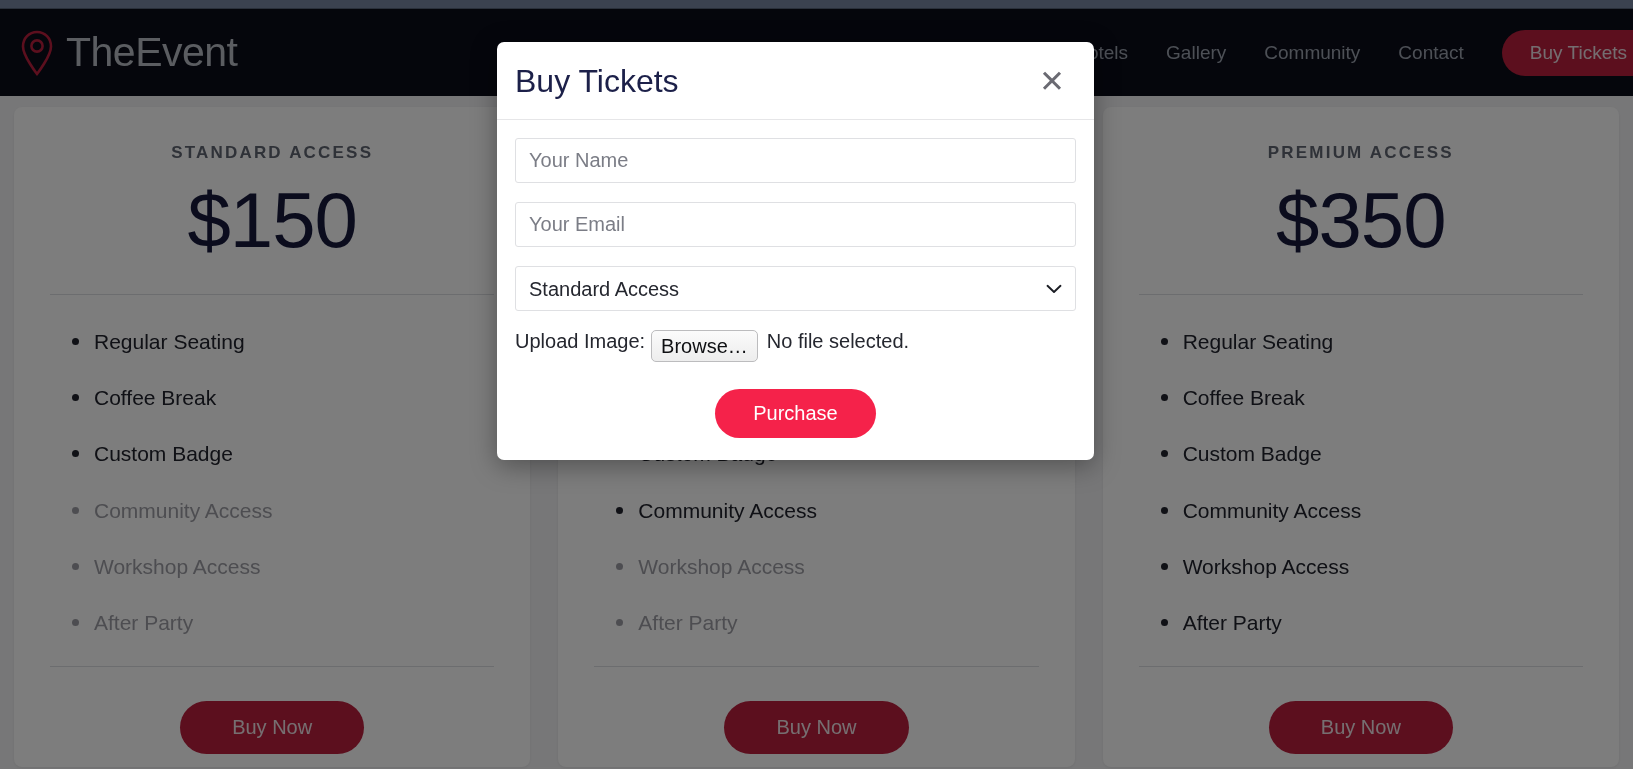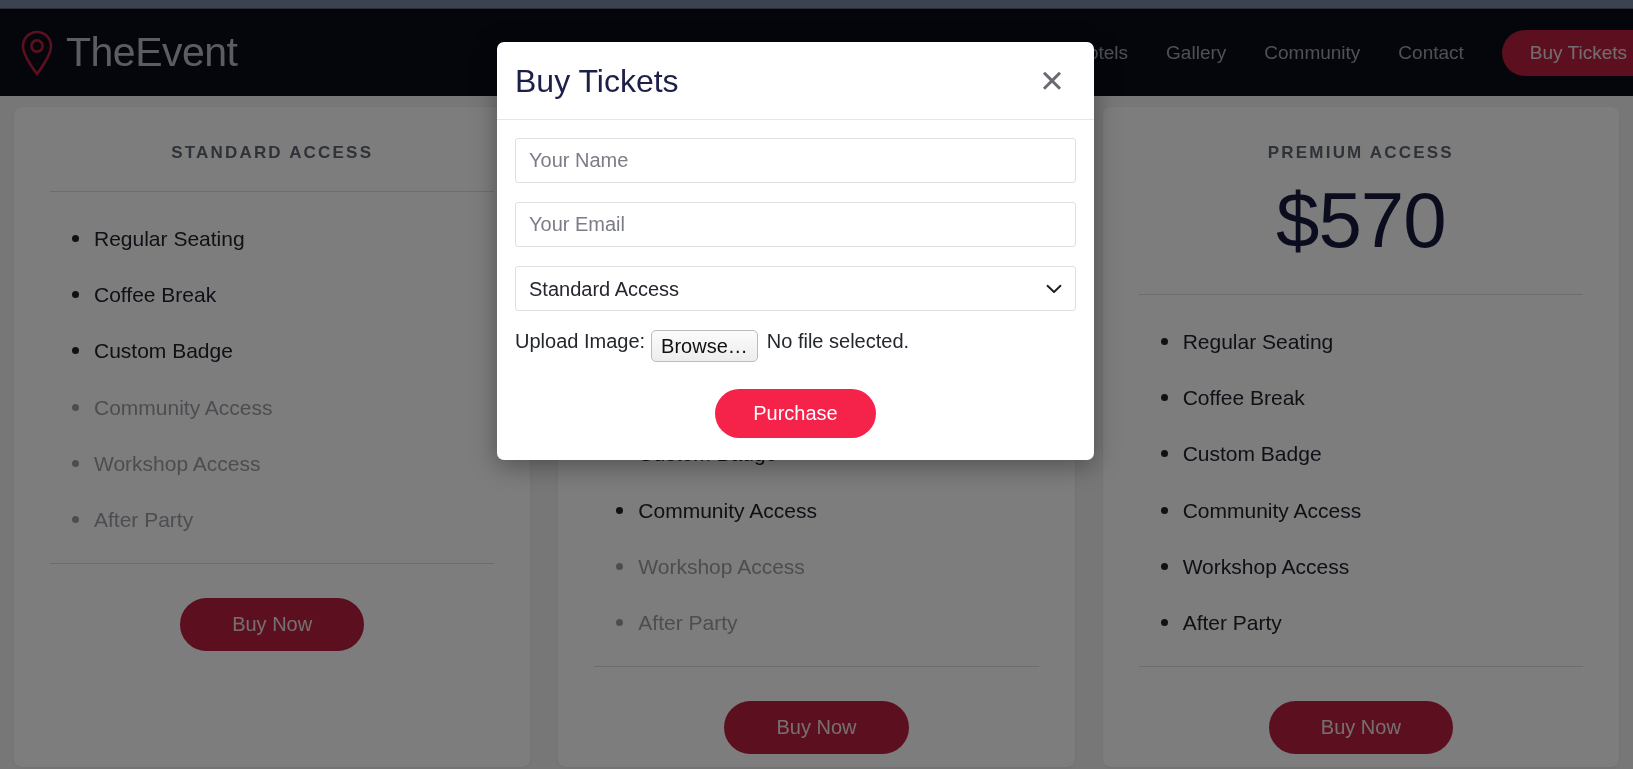--- a/index.html
+++ b/index.html
@@ -339,20 +339,21 @@
         <li class="nav-link">Contact</li>
       </ul>
 
       <button class="buy-tickets-nav">Buy Tickets</button>
     </div>
 
     <div class="pricing">
 
       <div class="card">
         <div class="card-tier">STANDARD ACCESS</div>
+        <div class="card-price">$150</div>
         <div class="card-divider"></div>
         <ul class="features">
           <li class="feature">Regular Seating</li>
           <li class="feature">Coffee Break</li>
           <li class="feature">Custom Badge</li>
           <li class="feature muted">Community Access</li>
           <li class="feature muted">Workshop Access</li>
           <li class="feature muted">After Party</li>
         </ul>
         <div class="card-footer-divider"></div>
@@ -370,21 +371,21 @@
           <li class="feature">Community Access</li>
           <li class="feature muted">Workshop Access</li>
           <li class="feature muted">After Party</li>
         </ul>
         <div class="card-footer-divider"></div>
         <button class="buy-now">Buy Now</button>
       </div>
 
       <div class="card">
         <div class="card-tier">PREMIUM ACCESS</div>
-        <div class="card-price">$570</div>
+        <div class="card-price">$350</div>
         <div class="card-divider"></div>
         <ul class="features">
           <li class="feature">Regular Seating</li>
           <li class="feature">Coffee Break</li>
           <li class="feature">Custom Badge</li>
           <li class="feature">Community Access</li>
           <li class="feature">Workshop Access</li>
           <li class="feature">After Party</li>
         </ul>
         <div class="card-footer-divider"></div>

